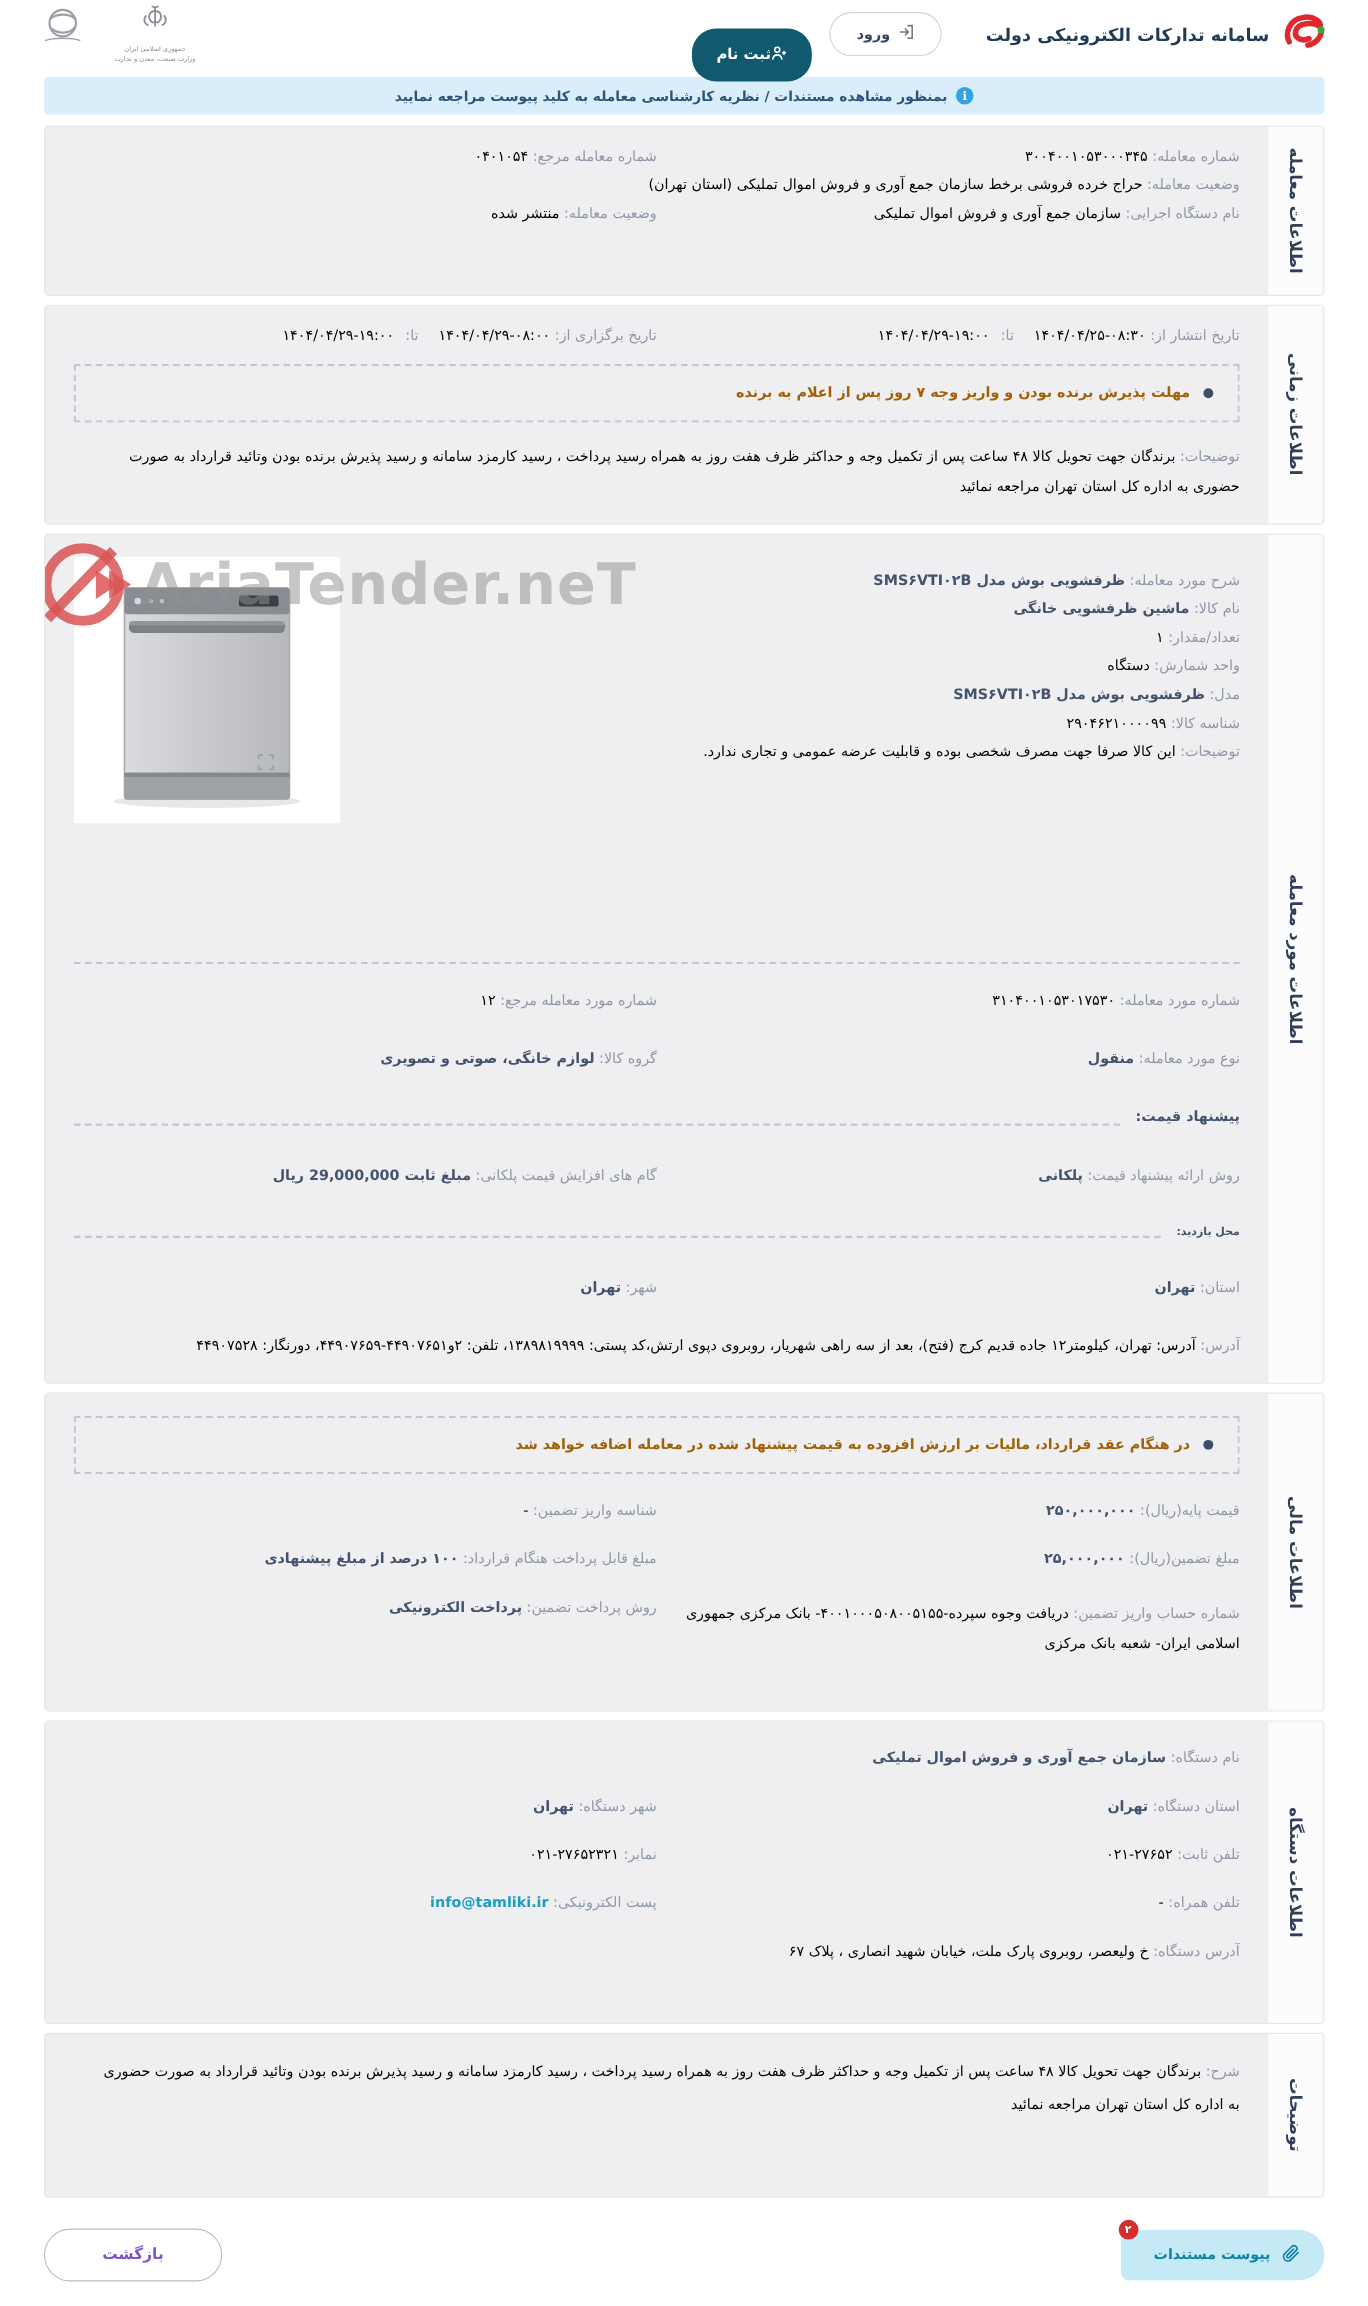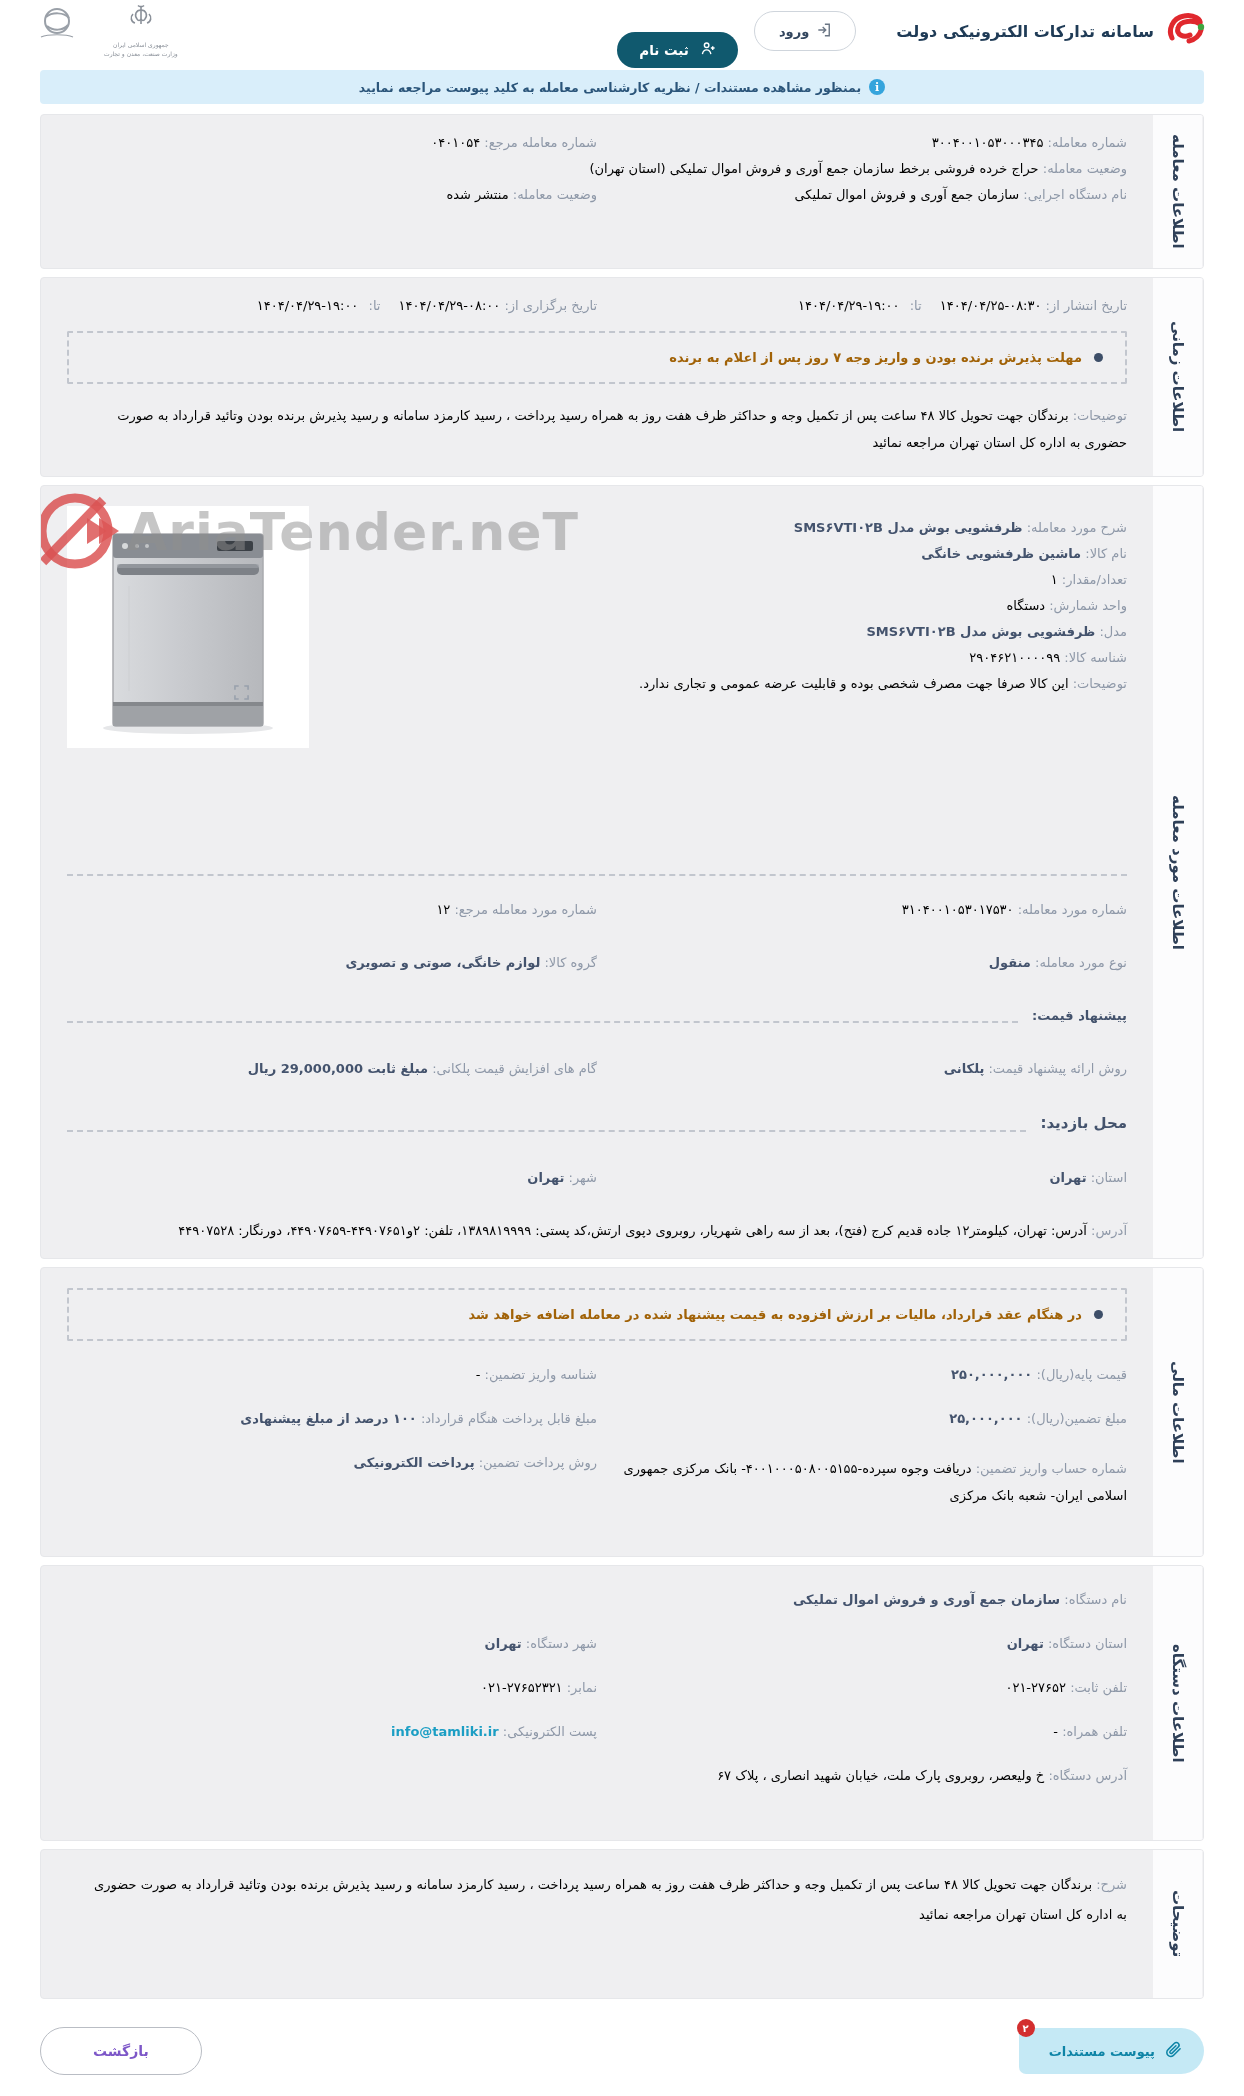--- a/index.html
+++ b/index.html
@@ -22,23 +22,23 @@
   .brand-title { font-size: 16px; font-weight: 700; color: #1f3b56; white-space: nowrap; }
   .hdr-btns { display: flex; align-items: center; gap: 16px; margin-right: 26px; }
   .btn-login {
     display: flex; align-items: center; gap: 8px;
     background: #fff; border: 1px solid #cfd5dc; color: #33465e;
     border-radius: 20px; height: 40px; padding: 0 24px;
     font-size: 13px; font-weight: 700; cursor: pointer;
     font-family: inherit;
   }
   .btn-register {
-    display: flex; align-items: center; gap: 12px;
+    display: flex; align-items: center; gap: 0;
     background: #10596e; border: none; color: #fff;
-    border-radius: 22px; height: 36px; padding: 0 22px;
+    border-radius: 22px; height: 48px; padding: 0 22px;
     font-size: 13.5px; font-weight: 700; cursor: pointer;
     font-family: inherit;
     margin-top: 38px;
   }
   .gov-logos { margin-right: auto; display: flex; align-items: flex-start; gap: 28px; }
   .gov-logo { display: flex; flex-direction: column; align-items: center; gap: 2px; }
   .gov-caption { font-size: 6px; color: #8a9099; line-height: 1.5; text-align: center; }
 
   
   .notice {
@@ -387,21 +387,21 @@
           <span class="lbl">روش ارائه پیشنهاد قیمت:</span>
           <span class="val b">پلکانی</span>
         </div>
         <div class="cell">
           <span class="lbl">گام های افزایش قیمت پلکانی:</span>
           <span class="val b">مبلغ ثابت 29,000,000 ریال</span>
         </div>
       </div>
 
       <div class="dash-head">
-        <span class="b" style="font-size:15px">محل بازدید:</span>
+        <span class="b" style="font-size:10px">محل بازدید:</span>
         <span class="dash-fill"></span>
       </div>
 
       <div class="row row3">
         <div class="cell">
           <span class="lbl">استان:</span>
           <span class="val b">تهران</span>
         </div>
         <div class="cell">
           <span class="lbl">شهر:</span>

